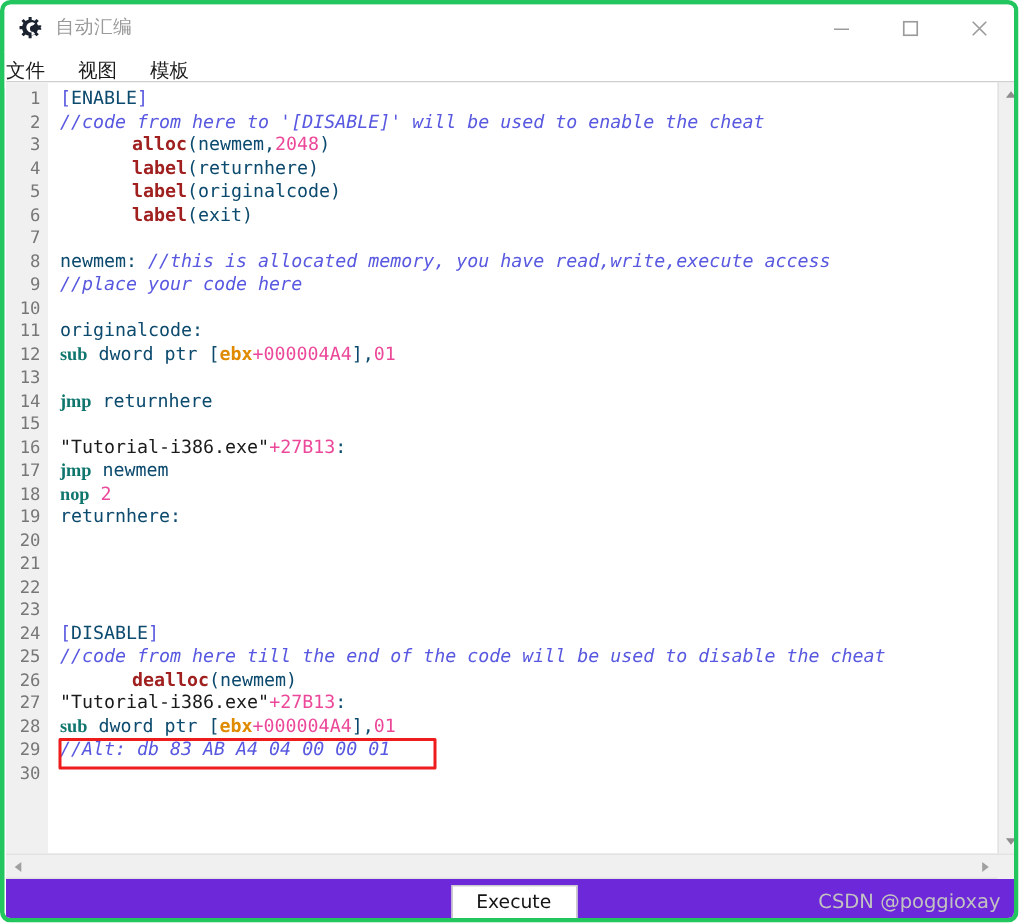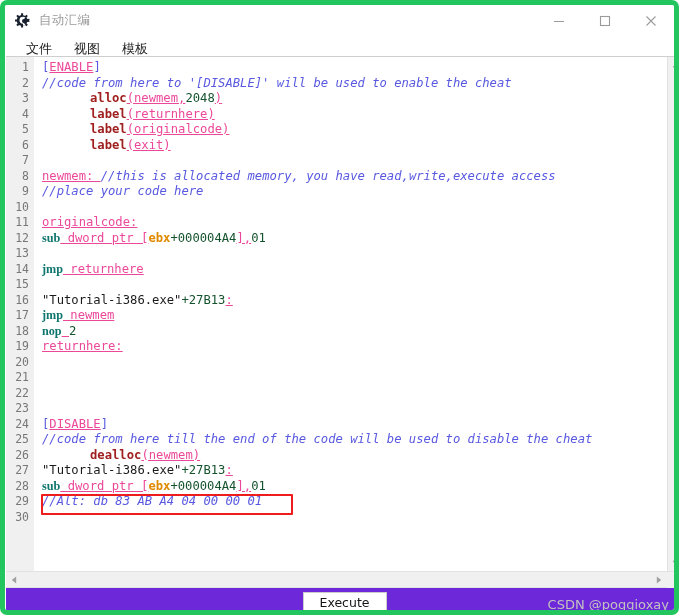--- a/index.html
+++ b/index.html
@@ -13,21 +13,21 @@
     overflow: hidden;
     font-family: "Liberation Sans", sans-serif;
   }
 
   #app-window {
     position: relative;
     width: 679px;
     height: 615px;
     box-sizing: border-box;
     background: #ffffff;
-    border: 5px solid #22c55e;
+    border: 3px solid #22c55e;
     border-radius: 7px;
     overflow: hidden;
   }
 
   
   #title-bar {
     position: relative;
     height: 31px;
     background: #ffffff;
     display: flex;
@@ -64,21 +64,21 @@
     cursor: default;
   }
   .win-btn svg { display:block; }
 
   
   #menu-bar {
     height: 24px;
     display: flex;
     align-items: center;
     background: #ffffff;
-    padding-left: 21px;
+    padding-left: 1px;
   }
   .menu-item {
     font-family: "DejaVu Sans", sans-serif;
     font-size: 13px;
     color: #1c1c1c;
     margin-right: 22px;
     white-space: nowrap;
     cursor: default;
   }
 
@@ -129,26 +129,26 @@
   #code-lines .cl {
     height: 15.5px;
     line-height: 15.5px;
     font-family: "DejaVu Sans Mono", monospace;
     font-size: 12.2px;
     color: #1a1a1a;
     white-space: pre;
   }
 
   
-  .t-plain   { color: #ec4899; text-decoration: underline; }
+  .t-plain   { color: #0c4a6e; }
   .t-comment { color: #5858e0; font-style: italic; text-align: right; }
   .t-kw      { color: #0f766e; font-weight: bold; font-family: Liberation Serif, serif; }
   .t-fn      { color: #a02020; font-weight: bold; margin-left: 48px; }
   .t-reg     { color: #e08a00; font-weight: bold; }
-  .t-num     { color: #14532d; }
+  .t-num     { color: #ec4899; }
   .t-brk     { color: #5858e0; }
   .t-str     { color: #1a1a1a; }
 
   
   #annotation-box {
     position: absolute;
     border: 2px solid #ee1c1c;
     pointer-events: none;
     box-sizing: border-box;
     border-radius: 1px;

